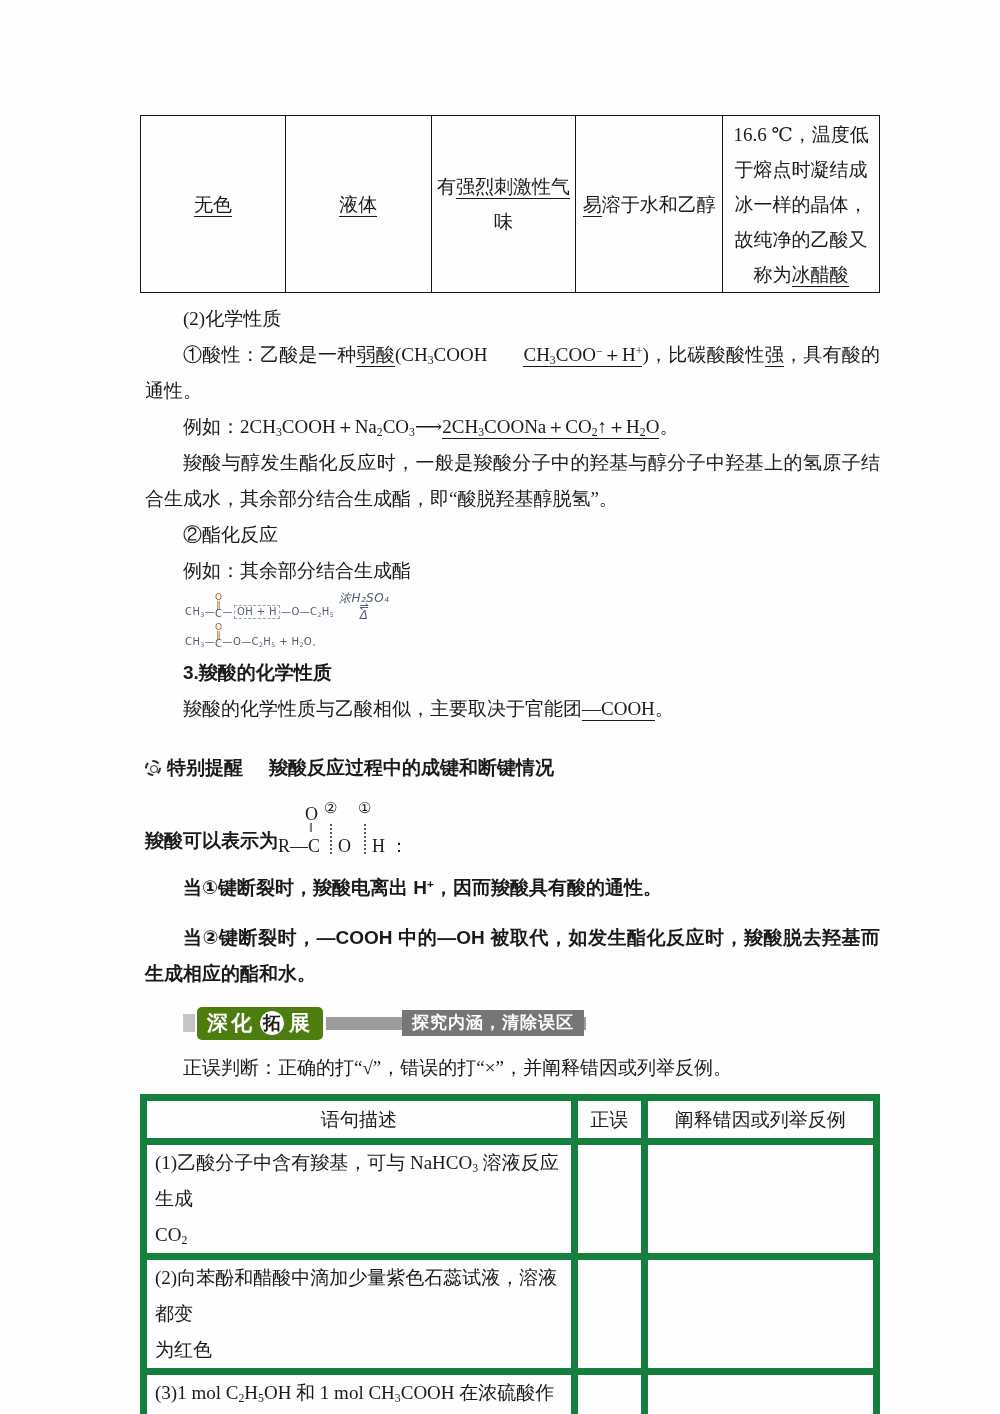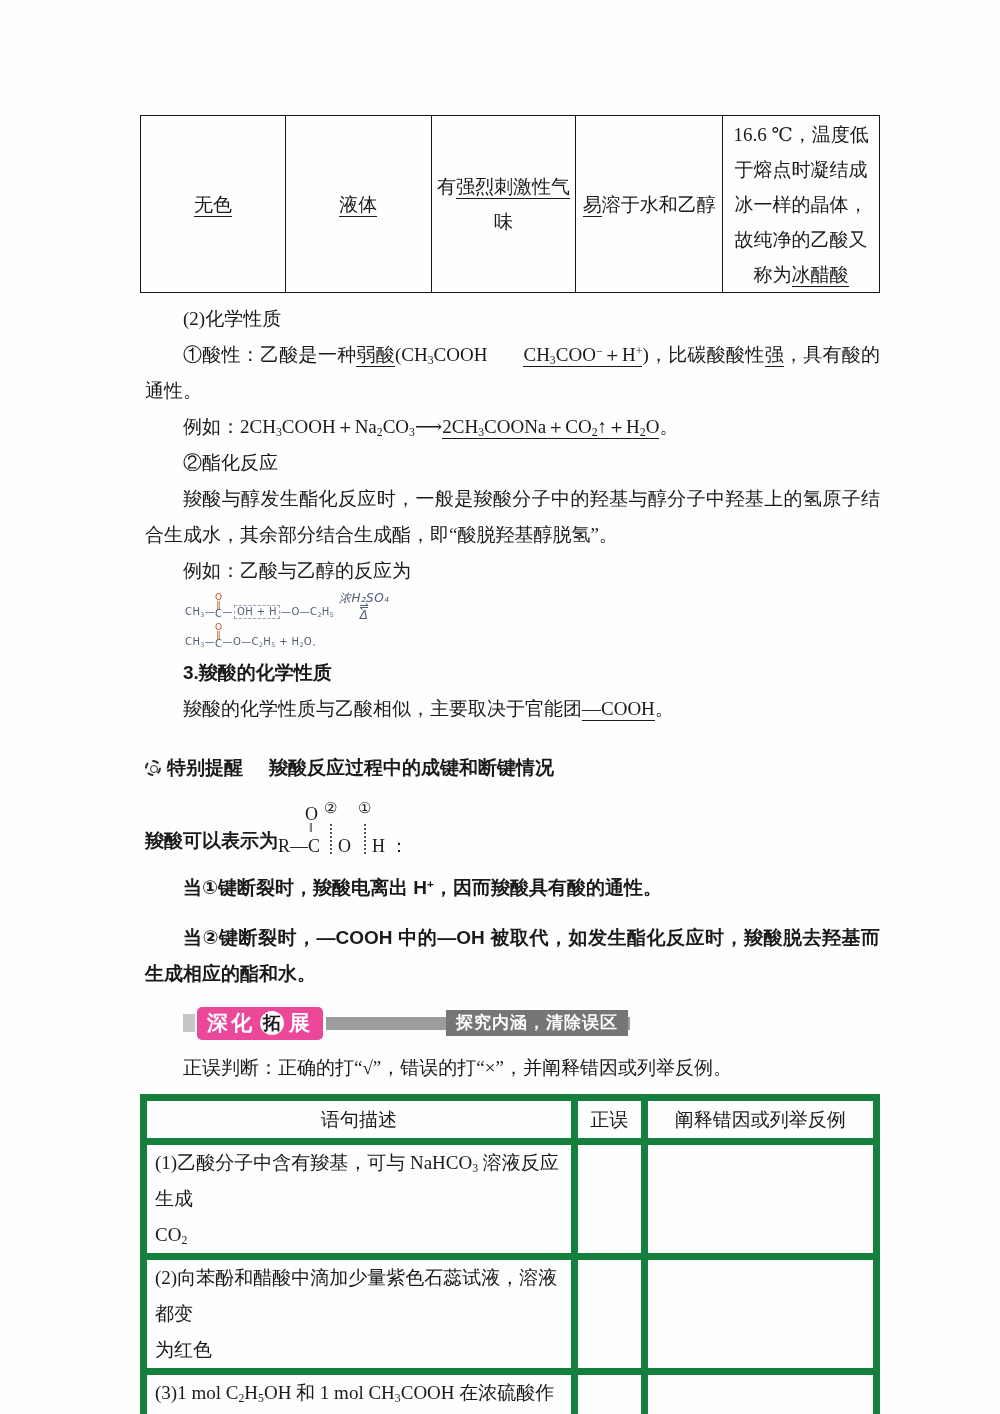--- a/index.html
+++ b/index.html
@@ -41,26 +41,26 @@
   .note-title{margin-left:26px;}
   
   .rcooh-line{margin-top:8px;height:62px;display:flex;align-items:flex-end;line-height:30px;}
   .rcooh{position:relative;width:140px;height:60px;display:inline-block;font-size:18px;}
   .rcooh .pos{position:absolute;line-height:20px;}
   .rdots{position:absolute;border-left:2px dotted #555;height:30px;bottom:2px;width:0;}
   .rlab{font-size:15px;line-height:15px;}
   
   .banner{display:flex;align-items:center;margin:16px 0 0 38px;height:30px;}
   .banner-edge{width:12px;height:18px;background:#c6c6c6;margin-right:2px;}
-  .banner-title{background:#ec4899;color:#fff;border-radius:5px;padding:2px 10px 3px;
+  .banner-title{background:#4d7c0f;color:#fff;border-radius:5px;padding:2px 10px 3px;
        display:flex;align-items:center;gap:5px;letter-spacing:3px;
        font-family:"Liberation Sans","DejaVu Sans",sans-serif;font-weight:bold;font-size:21px;}
   .banner-circle{background:#fff;color:#1a1a1a;width:24px;height:24px;border-radius:50%;
        display:flex;align-items:center;justify-content:center;letter-spacing:0;font-size:18px;}
-  .banner-bar{position:relative;width:304px;height:13px;background:#9c9c9c;margin-left:3px;}
+  .banner-bar{position:relative;width:260px;height:13px;background:#9c9c9c;margin-left:3px;}
   .banner-tag{position:absolute;right:2px;top:-7px;background:#767676;color:#fff;
        font-family:"Liberation Sans","DejaVu Sans",sans-serif;font-weight:bold;
        font-size:17px;padding:1px 10px 2px;letter-spacing:1px;white-space:nowrap;}
   .mt14{margin-top:14px;} .mt12{margin-top:12px;} .mt8{margin-top:8px;} .mt6{margin-top:6px;}
 </style>
 </head>
 <body>
 
 <div class="page">
 
@@ -79,23 +79,23 @@
       <td>有<span class="u">强烈刺激性气</span><br>味</td>
       <td><span class="u">易</span>溶于水和乙醇</td>
       <td>16.6 ℃，温度低<br>于熔点时凝结成<br>冰一样的晶体，<br>故纯净的乙酸又<br>称为<span class="u">冰醋酸</span></td>
     </tr>
   </tbody>
     </table>
 
   <p class="para mt8">(2)化学性质</p>
   <p class="para">①酸性：乙酸是一种<span class="u">弱酸</span>(CH<sub>3</sub>COOH<span class="gap" style="width: 36px;"></span><span class="u">CH<sub>3</sub>COO<sup>−</sup>＋H<sup>+</sup></span>)，比碳酸酸性<span class="u">强</span>，具有酸的通性。</p>
   <p class="para">例如：2CH<sub>3</sub>COOH＋Na<sub>2</sub>CO<sub>3</sub>⟶<span class="u">2CH<sub>3</sub>COONa＋CO<sub>2</sub>↑＋H<sub>2</sub>O</span>。</p>
+  <p class="para">羧酸与醇发生酯化反应时，一般是羧酸分子中的羟基与醇分子中羟基上的氢原子结合生成水，其余部分结合生成酯，即“酸脱羟基醇脱氢”。</p>
   <p class="para">②酯化反应</p>
-  <p class="para">羧酸与醇发生酯化反应时，一般是羧酸分子中的羟基与醇分子中羟基上的氢原子结合生成水，其余部分结合生成酯，即“酸脱羟基醇脱氢”。</p>
-  <p class="para noj">例如：乙酸与乙醇的反应为</p>
+  <p class="para noj">例如：其余部分结合生成酯</p>
 
   <div class="chem">
     <div class="chem-line">CH<sub>3</sub>—<span class="stack"><span class="stack-top">O</span><span class="stack-bond">‖</span><span class="stack-base">C</span></span>—<span class="dashbox">OH + H</span>—O—C<sub>2</sub>H<sub>5</sub><span class="cond-arrow"><span class="cond-above">浓H₂SO₄</span><span class="cond-glyph">⇌</span><span class="cond-below">Δ</span></span></div>
     <div class="chem-line">CH<sub>3</sub>—<span class="stack"><span class="stack-top">O</span><span class="stack-bond">‖</span><span class="stack-base">C</span></span>—O—C<sub>2</sub>H<sub>5</sub> + H<sub>2</sub>O。</div>
   </div>
 
   <p class="para hei mt6">3.羧酸的化学性质</p>
   <p class="para">羧酸的化学性质与乙酸相似，主要取决于官能团<span class="u">—COOH</span>。</p>
 
   <div class="note-line">

